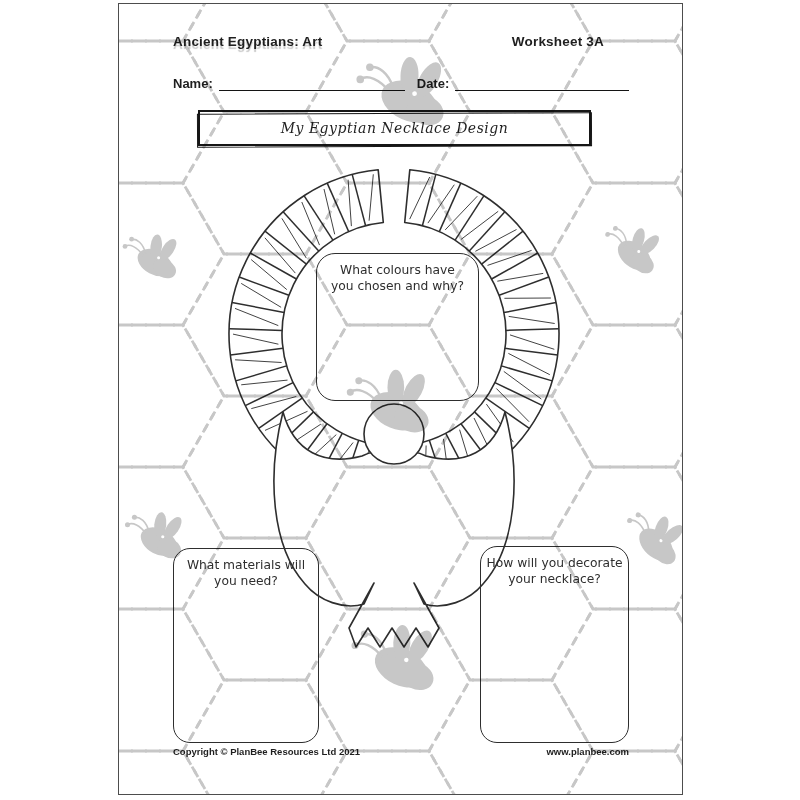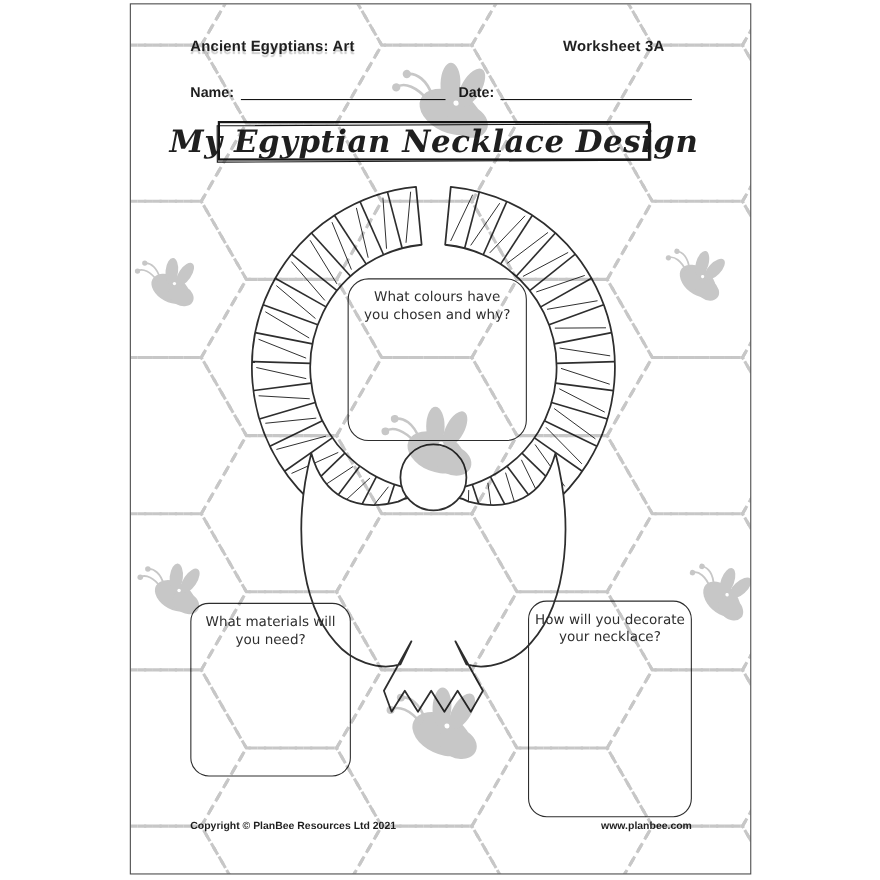--- a/index.html
+++ b/index.html
@@ -18,28 +18,28 @@
   .fields-row { position:absolute; left:54px; top:72px; width:456px; display:flex; align-items:flex-end;
                 gap:6px; font-weight:bold; font-size:13px; z-index:2; }
   .write-line { border-bottom:1.6px solid #141414; height:15px; display:inline-block; }
   .name-line { width:186px; }
   .date-line { flex:1; }
 
   .title-box { position:absolute; left:79px; top:106px; width:393px; height:36px; border:2px solid #161616;
                display:flex; align-items:center; justify-content:center; z-index:2; }
   .title-box::before { content:""; position:absolute; inset:1px -3px -3px -3px; border:1.2px solid #161616;
                transform:rotate(-0.25deg); pointer-events:none; }
-  .title-text { font-family:"DejaVu Serif", serif; font-style:italic; font-size:28px; letter-spacing:.5px;
-                white-space:nowrap;font-weight:bold; }
+  .title-text { font-family:"DejaVu Serif", serif; font-style:italic; font-size:14px; letter-spacing:.5px;
+                white-space:nowrap; }
 
   .qbox { position:absolute; border:1.5px solid #2e2e2e; border-radius:17px; font-size:12.3px; line-height:1.28;
           color:#2e2e2e; text-align:center; font-family:"DejaVu Sans", sans-serif; background:transparent; z-index:2; }
   .qbox p { margin:9px 0 0; }
   .colours-box  { left:197px; top:249px; width:163px; height:148px; padding:0 11px; border-radius:19px; }
-  .materials-box{ left:54px;  top:544px; width:146px; height:158px; padding:0 7px; }
+  .materials-box{ left:54px;  top:544px; width:146px; height:195px; padding:0 7px; }
   .decorate-box { left:361px; top:542px; width:149px; height:197px; padding:0 5px; }
 
   .footer { position:absolute; left:54px; top:742px; width:456px; display:flex; justify-content:space-between;
             font-weight:bold; font-size:9.5px; z-index:2; }
 </style>
 </head>
 <body>
 
 <div class="canvas">
   <div class="page">

